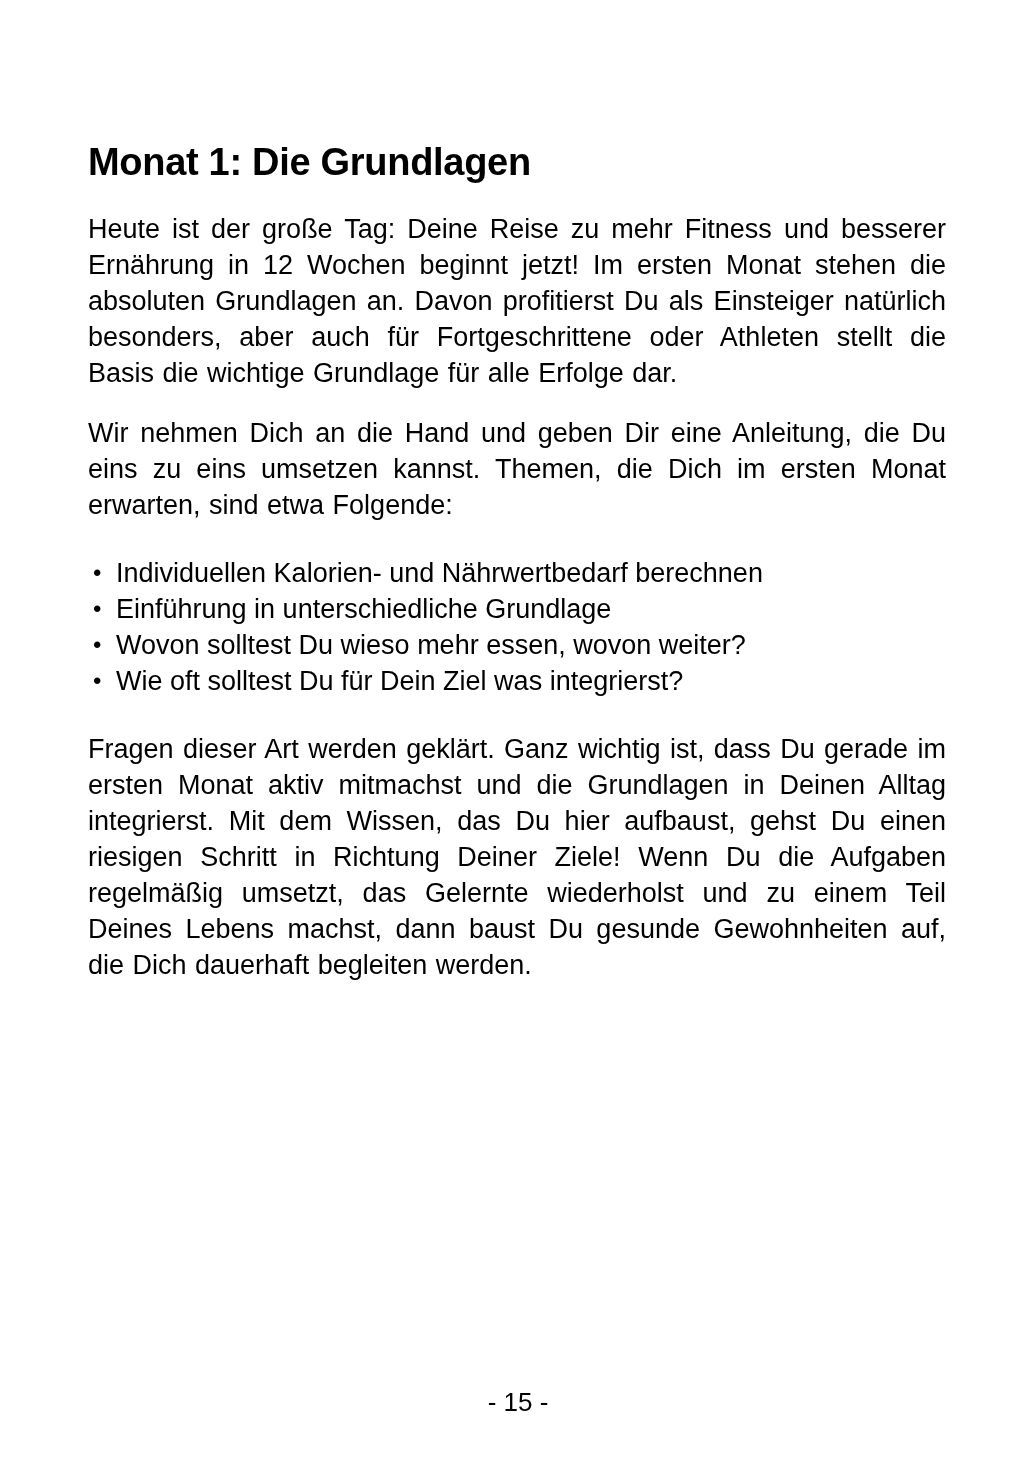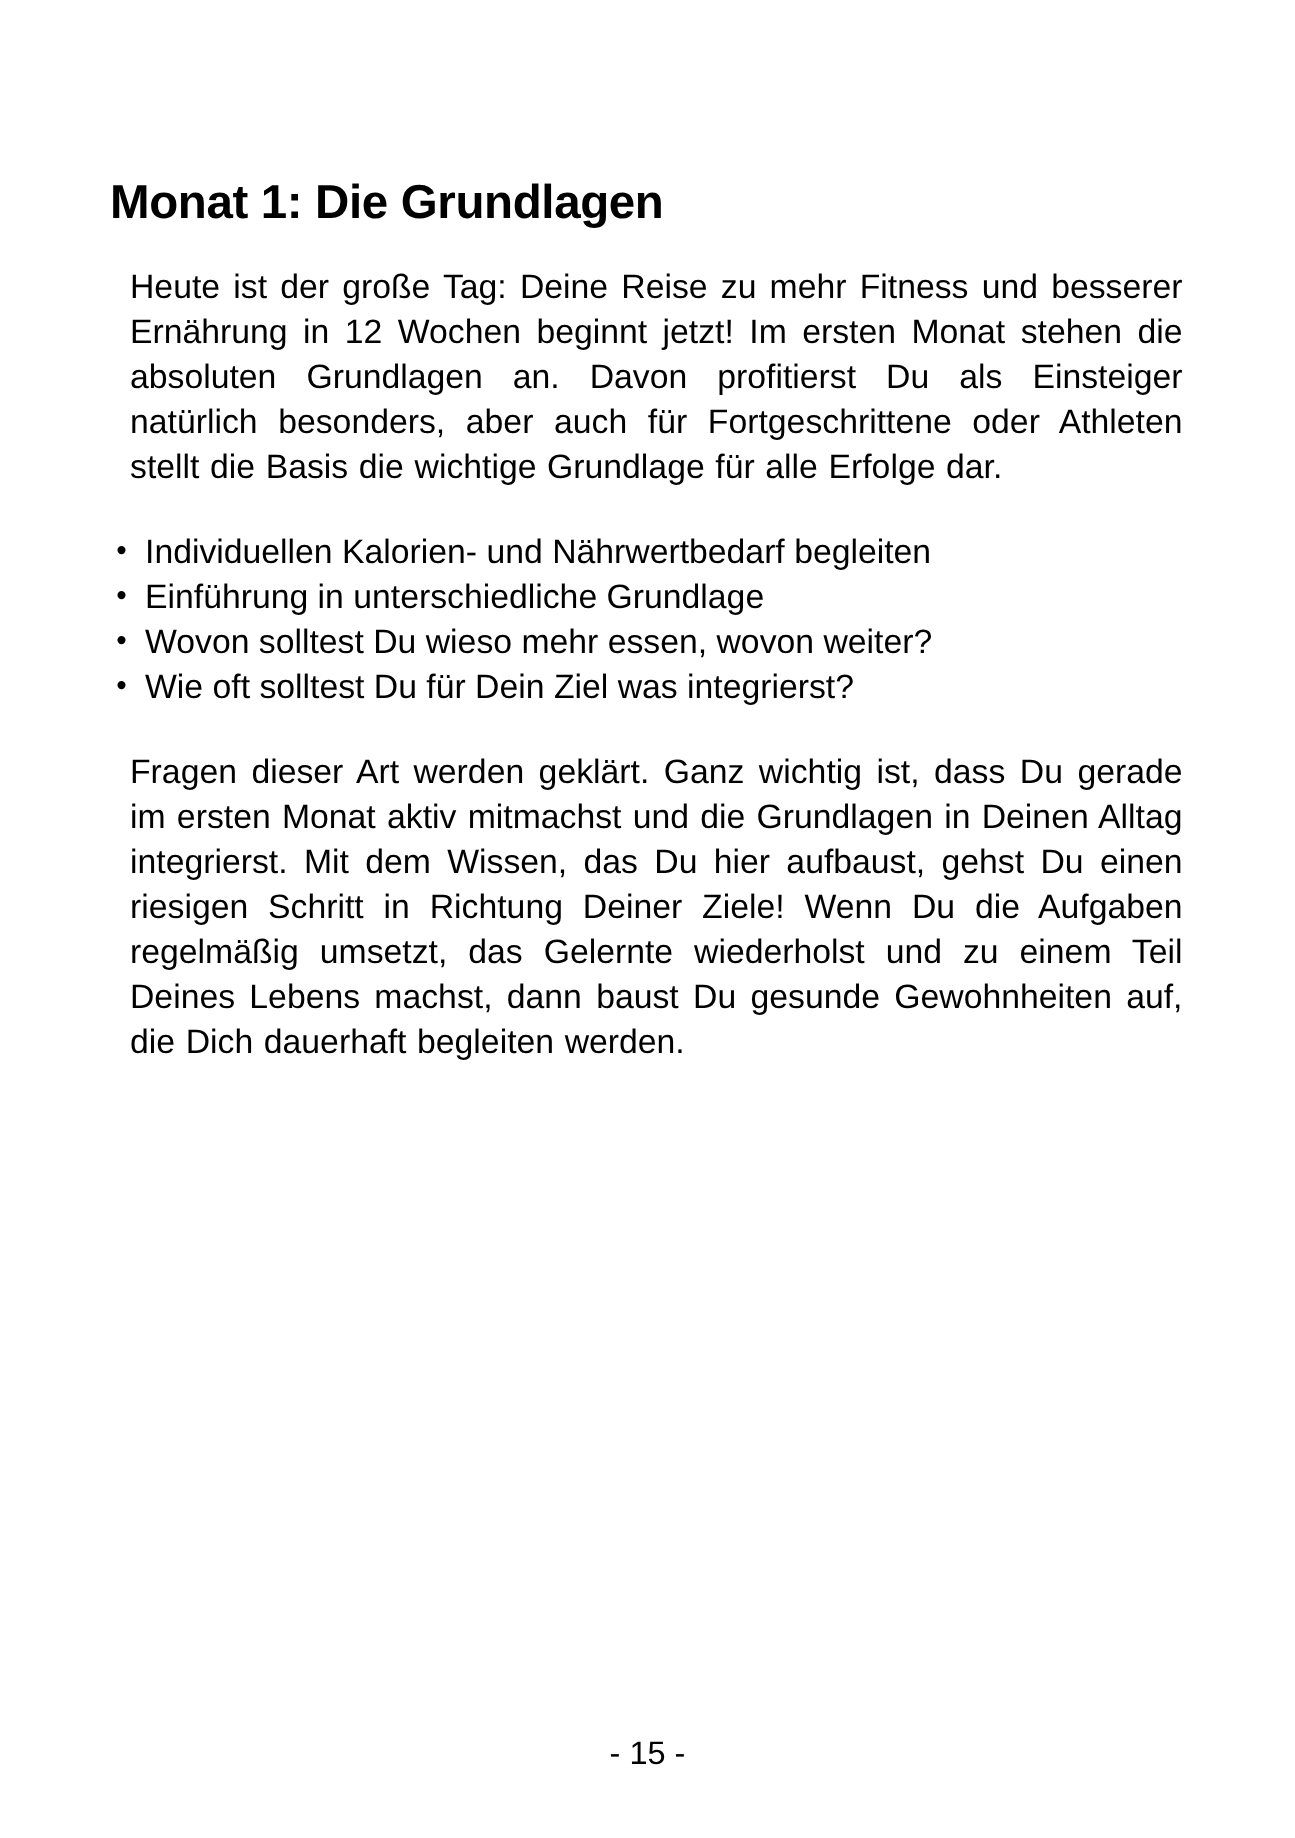--- a/index.html
+++ b/index.html
@@ -21,21 +21,21 @@
     font-size: 38px;
     line-height: 1.15;
     font-weight: 700;
     margin: 0 0 26px 0;
     letter-spacing: -0.3px;
   }
   .para {
     font-size: 27px;
     line-height: 36px;
     text-align: justify;
-    margin: 0 0 24px 16px;
+    margin: 0 0 24px 0;
     word-spacing: 1px;
     hyphens: manual;
   }
   .bullet-list {
     margin: 32px 0 32px 0;
   }
   .bullet-row {
     display: flex;
     align-items: flex-start;
     font-size: 27px;
@@ -61,25 +61,26 @@
 </style>
 </head>
 <body>
 
 <div class="page">
 
   <h1 class="heading">Monat 1: Die Grundlagen</h1>
 
   <p class="para">Heute ist der große Tag: Deine Reise zu mehr Fitness und besserer Ernährung in 12 Wochen beginnt jetzt! Im ersten Monat stehen die absoluten Grundlagen an. Davon profitierst Du als Einsteiger natürlich besonders, aber auch für Fortgeschrittene oder Athleten stellt die Basis die wichtige Grundlage für alle Erfolge dar.</p>
 
+  <p class="para">Wir nehmen Dich an die Hand und geben Dir eine Anleitung, die Du eins zu eins umsetzen kannst. Themen, die Dich im ersten Monat erwarten, sind etwa Folgende:</p>
 
   <div class="bullet-list">
     <div class="bullet-row">
       <span class="bullet-marker">•</span>
-      <span class="bullet-text">Individuellen Kalorien- und Nährwertbedarf begleiten</span>
+      <span class="bullet-text">Individuellen Kalorien- und Nährwertbedarf berechnen</span>
     </div>
     <div class="bullet-row">
       <span class="bullet-marker">•</span>
       <span class="bullet-text">Einführung in unterschiedliche Grundlage</span>
     </div>
     <div class="bullet-row">
       <span class="bullet-marker">•</span>
       <span class="bullet-text">Wovon solltest Du wieso mehr essen, wovon weiter?</span>
     </div>
     <div class="bullet-row">

